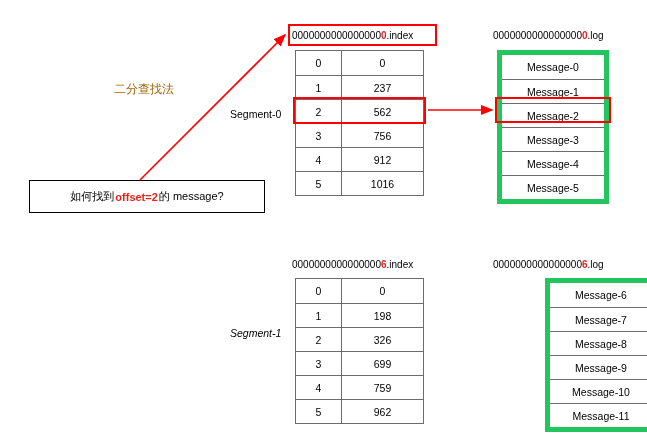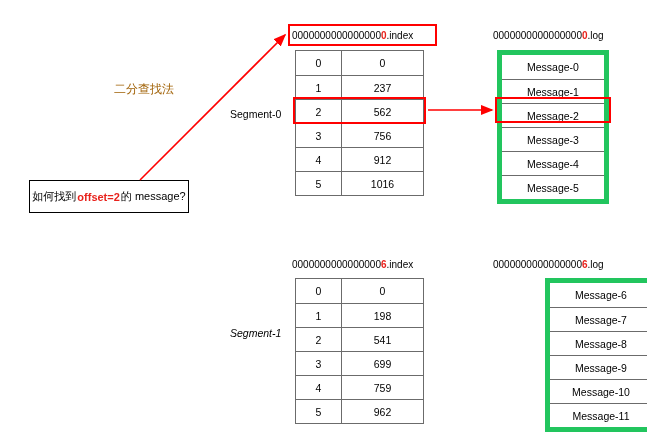--- a/index.html
+++ b/index.html
@@ -168,21 +168,21 @@
     <div class="log-row">Message-4</div>
     <div class="log-row">Message-5</div>
   </div>
 
   <div class="hi-rect" style="left:288px; top:24px; width:149px; height:22px;"></div>
   <div class="hi-rect" style="left:293px; top:97px; width:133px; height:27px;"></div>
   <div class="hi-rect" style="left:495px; top:97px; width:116px; height:26px;"></div>
 
   <div class="red-annot" style="left:114px; top:81px;">二分查找法</div>
 
-  <div class="question-box" style="left:29px; top:180px; width:160px; height:33px;">
+  <div class="question-box" style="left:29px; top:180px; width:236px; height:33px;">
     <span>如何找到 </span>
       <span class="hl">offset=2</span>
       <span> 的 message?</span>
   </div>
 
   <div class="file-label" style="left:292px; top:259px;">
     <span>0000000000000000</span><span class="hl">6</span><span>.index</span>
   </div>
 
   <div class="file-label" style="left:493px; top:259px;">
@@ -195,21 +195,21 @@
     <div class="index-row">
       <div class="cell k">0</div>
       <div class="cell v">0</div>
     </div>
     <div class="index-row">
       <div class="cell k">1</div>
       <div class="cell v">198</div>
     </div>
     <div class="index-row">
       <div class="cell k">2</div>
-      <div class="cell v">541</div>
+      <div class="cell v">326</div>
     </div>
     <div class="index-row">
       <div class="cell k">3</div>
       <div class="cell v">699</div>
     </div>
     <div class="index-row">
       <div class="cell k">4</div>
       <div class="cell v">759</div>
     </div>
     <div class="index-row">

